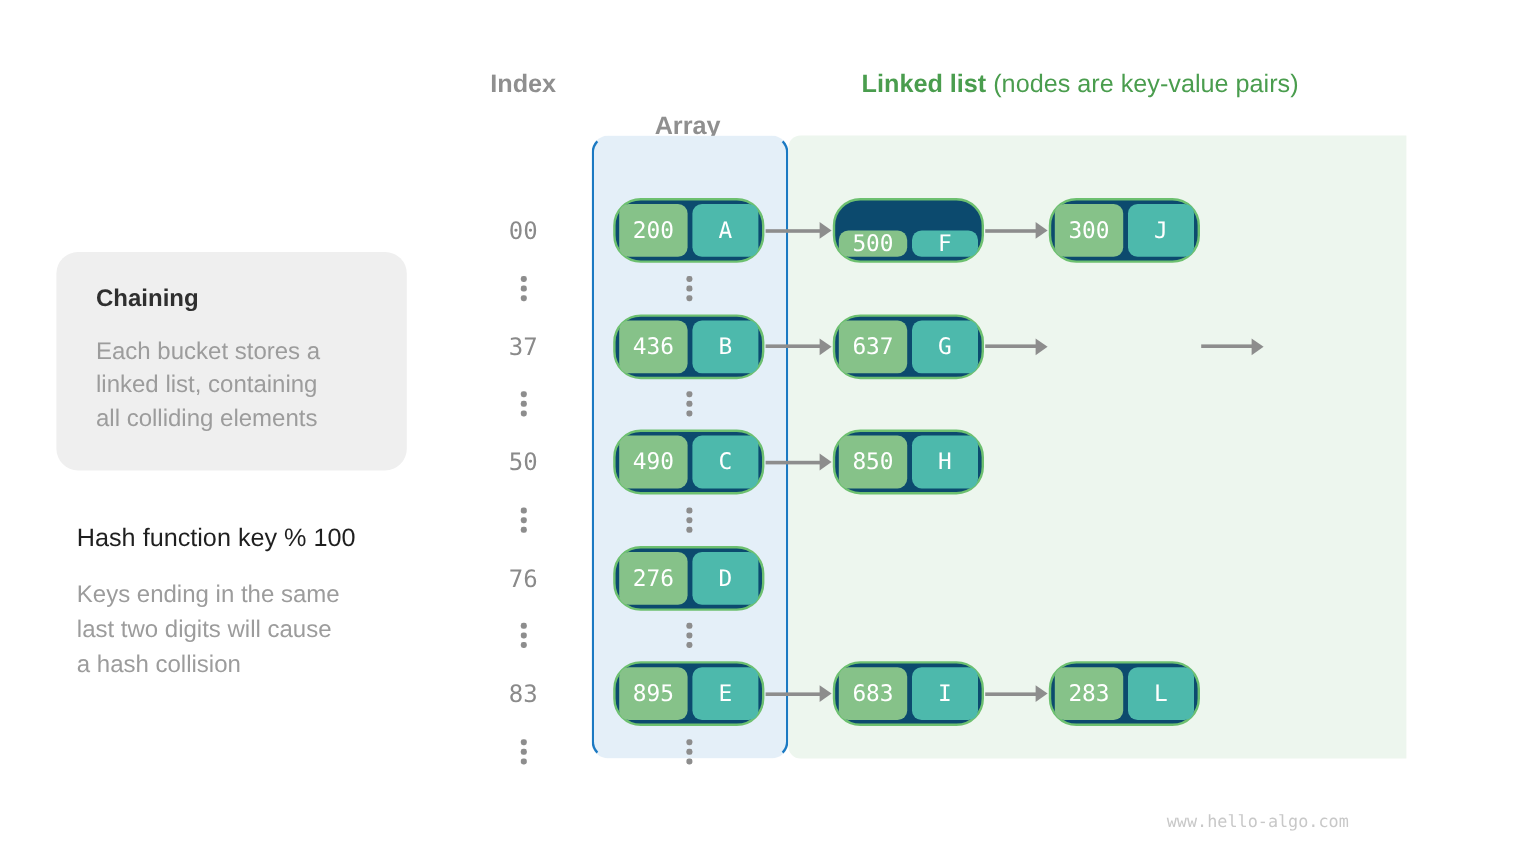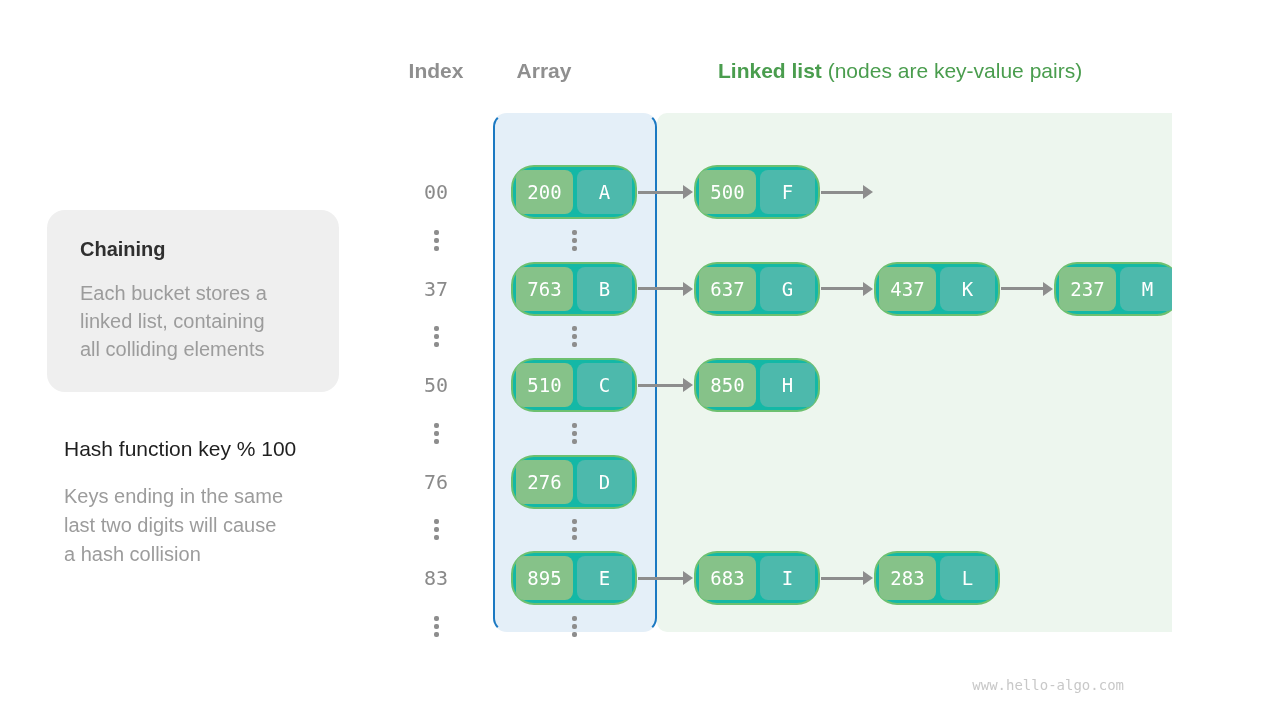--- a/index.html
+++ b/index.html
@@ -23,21 +23,21 @@
   #canvas{
     position:relative;width:1172px;height:720px;overflow:hidden;background:#fff;
     font-family:"Liberation Sans",sans-serif;
   }
   
   .col-header{
     position:absolute;top:57px;height:28px;line-height:28px;
     font-size:21px;font-weight:bold;color:var(--header-gray);text-align:center;
   }
   #hdr-index{left:376px;width:120px;}
-  #hdr-array{left:484px;width:120px;}
+  #hdr-array{left:513px;width:120px;margin-top:35px;}
   #hdr-list{
     position:absolute;left:718px;top:57px;height:28px;line-height:28px;
     font-size:21px;color:var(--header-green);white-space:nowrap;
   }
   #hdr-list .bold{font-weight:bold;}
   
   #chaining-box{
     position:absolute;left:47px;top:210px;width:292px;height:182px;
     background:var(--callout-bg);border-radius:18px;box-sizing:border-box;
     padding:26px 20px 0 33px;
@@ -69,21 +69,21 @@
     border-radius:14px;
   }
   
   #diagram-layer{position:absolute;left:0;top:0;width:1280px;height:720px;margin-top:28px;}
   .index-label{
     position:absolute;width:80px;height:28px;line-height:28px;text-align:center;
     font-family:"DejaVu Sans Mono",monospace;font-size:20px;color:var(--index-gray);
   }
   .node{
     position:absolute;width:126px;height:54px;box-sizing:border-box;
-    background:#14b8a6;border:2px solid var(--node-border);border-radius:23px;
+    background:#0c4a6e;border:2px solid var(--node-border);border-radius:23px;
     padding:3px;display:flex;gap:4px;
   }
   .cell{
     border-radius:8px;display:flex;align-items:center;justify-content:center;
     color:#fff;font-family:"DejaVu Sans Mono",monospace;font-size:19px;
   }
   .cell.key{width:57px;background:var(--key-fill);}
   .cell.value{flex:1;background:var(--value-fill);}
   .arrow{position:absolute;height:14px;}
   .arrow-line{position:absolute;left:0;right:8px;top:5.5px;height:3px;background:var(--arrow);}
@@ -128,80 +128,76 @@
   <div id="diagram-layer">
       <div class="index-label" style="left: 396px; top: 150px;">00</div>
       <div class="node" style="left: 511px; top: 137px;">
         <div class="cell key">200</div>
         <div class="cell value">A</div>
       </div>
       <div class="arrow" style="left: 638px; top: 157px; width: 55px;">
         <div class="arrow-line"></div>
         <div class="arrow-head"></div>
       </div>
-      <div class="node" style="left: 694px; top: 137px;">
+      <div class="node" style="left: 694px; top: 137px; align-items: flex-end;">
         <div class="cell key">500</div>
         <div class="cell value">F</div>
       </div>
       <div class="arrow" style="left: 821px; top: 157px; width: 52px;">
         <div class="arrow-line"></div>
         <div class="arrow-head"></div>
       </div>
+      <div class="node" style="left: 874px; top: 137px;">
+        <div class="cell key">300</div>
+        <div class="cell value">J</div>
+      </div>
       <div class="dots" style="left: 433.5px; top: 201.75px;">
         <div class="dot"></div>
         <div class="dot"></div>
         <div class="dot"></div>
       </div>
       <div class="dots" style="left: 571.5px; top: 201.75px;">
         <div class="dot"></div>
         <div class="dot"></div>
         <div class="dot"></div>
       </div>
       <div class="index-label" style="left: 396px; top: 246.5px;">37</div>
       <div class="node" style="left: 511px; top: 233.5px;">
-        <div class="cell key">763</div>
+        <div class="cell key">436</div>
         <div class="cell value">B</div>
       </div>
       <div class="arrow" style="left: 638px; top: 253.5px; width: 55px;">
         <div class="arrow-line"></div>
         <div class="arrow-head"></div>
       </div>
       <div class="node" style="left: 694px; top: 233.5px;">
         <div class="cell key">637</div>
         <div class="cell value">G</div>
       </div>
       <div class="arrow" style="left: 821px; top: 253.5px; width: 52px;">
         <div class="arrow-line"></div>
         <div class="arrow-head"></div>
       </div>
-      <div class="node" style="left: 874px; top: 233.5px;">
-        <div class="cell key">437</div>
-        <div class="cell value">K</div>
-      </div>
       <div class="arrow" style="left: 1001px; top: 253.5px; width: 52px;">
         <div class="arrow-line"></div>
         <div class="arrow-head"></div>
-      </div>
-      <div class="node" style="left: 1054px; top: 233.5px;">
-        <div class="cell key">237</div>
-        <div class="cell value">M</div>
       </div>
       <div class="dots" style="left: 433.5px; top: 298.25px;">
         <div class="dot"></div>
         <div class="dot"></div>
         <div class="dot"></div>
       </div>
       <div class="dots" style="left: 571.5px; top: 298.25px;">
         <div class="dot"></div>
         <div class="dot"></div>
         <div class="dot"></div>
       </div>
       <div class="index-label" style="left: 396px; top: 343px;">50</div>
       <div class="node" style="left: 511px; top: 330px;">
-        <div class="cell key">510</div>
+        <div class="cell key">490</div>
         <div class="cell value">C</div>
       </div>
       <div class="arrow" style="left: 638px; top: 350px; width: 55px;">
         <div class="arrow-line"></div>
         <div class="arrow-head"></div>
       </div>
       <div class="node" style="left: 694px; top: 330px;">
         <div class="cell key">850</div>
         <div class="cell value">H</div>
       </div>

